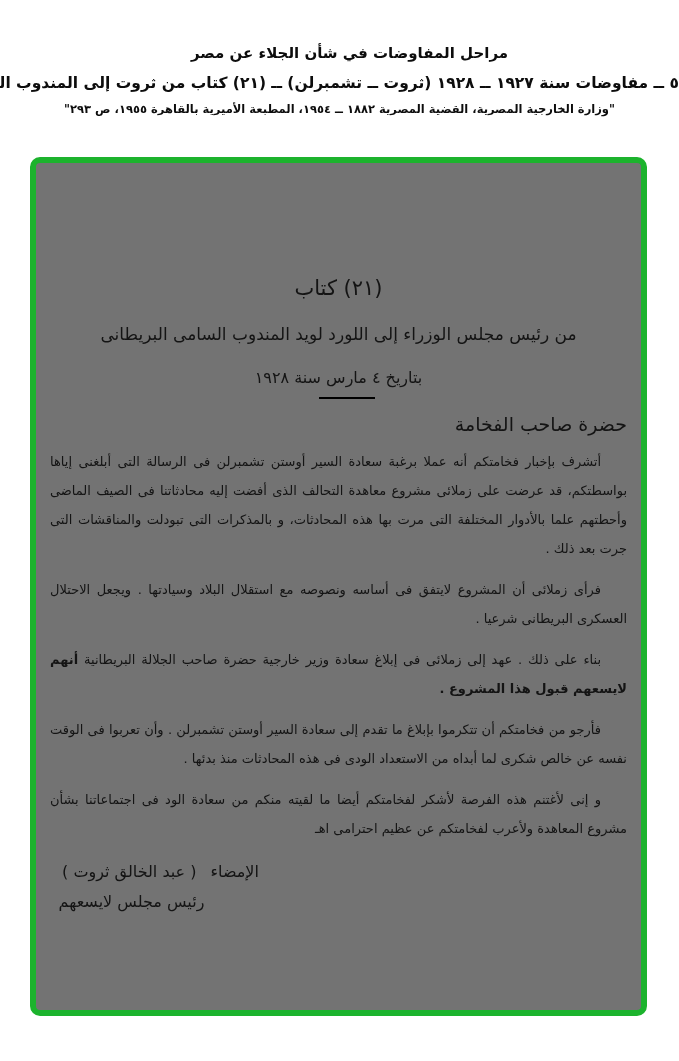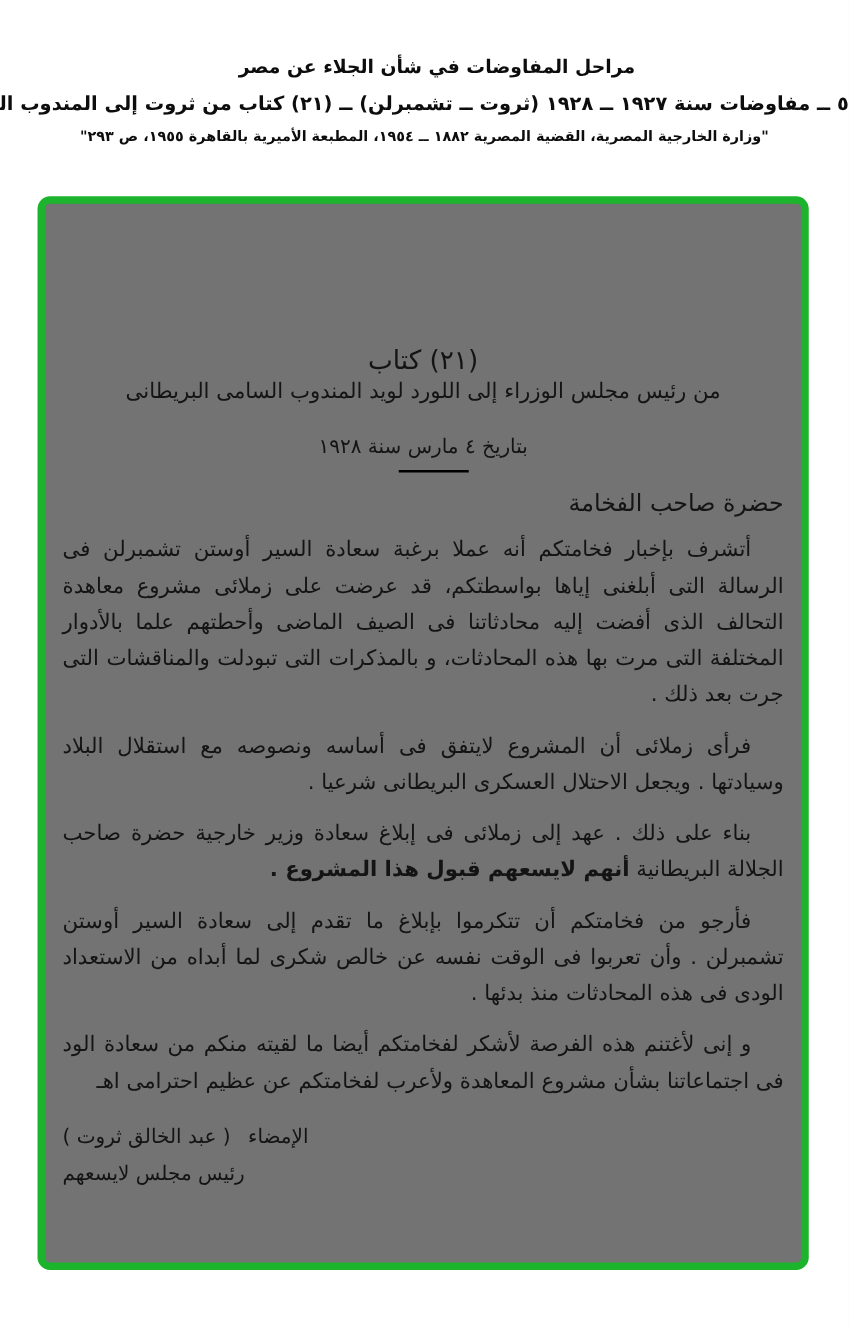--- a/index.html
+++ b/index.html
@@ -64,20 +64,21 @@
     right: 14px;
     direction: rtl;
   }
   .letter-title {
     margin-top: 112px;
     text-align: center;
     font-size: 21px;
     line-height: 26px;
   }
   .letter-subtitle {
+    margin-top: 21px;
     text-align: center;
     font-size: 17px;
     line-height: 24px;
   }
   .letter-date {
     margin-top: 21px;
     text-align: center;
     font-size: 16px;
     line-height: 22px;
   }
@@ -89,34 +90,34 @@
     transform: translateX(8px); 
   }
   .salutation {
     margin-top: 14px;
     text-align: right;
     font-size: 19px;
     line-height: 22px;
   }
   .para {
     margin: 12px 0 0 0;
-    font-size: 17px;
+    font-size: 13px;
     line-height: 29px;
     text-align: justify;
     text-indent: 26px;
     direction: rtl;
   }
   .para .bold-part {
     font-weight: bold;
   }
   .signature {
     margin: 14px 356px 0 0;
     font-size: 16px;
     line-height: 30px;
-    text-align: left;
+    text-align: center;
     white-space: nowrap;
   }
   .sig-line1 .sig-gap {
     display: inline-block;
     width: 14px;
   }
   .sig-line2 {
     padding-right: 58px;
   }
 </style>

